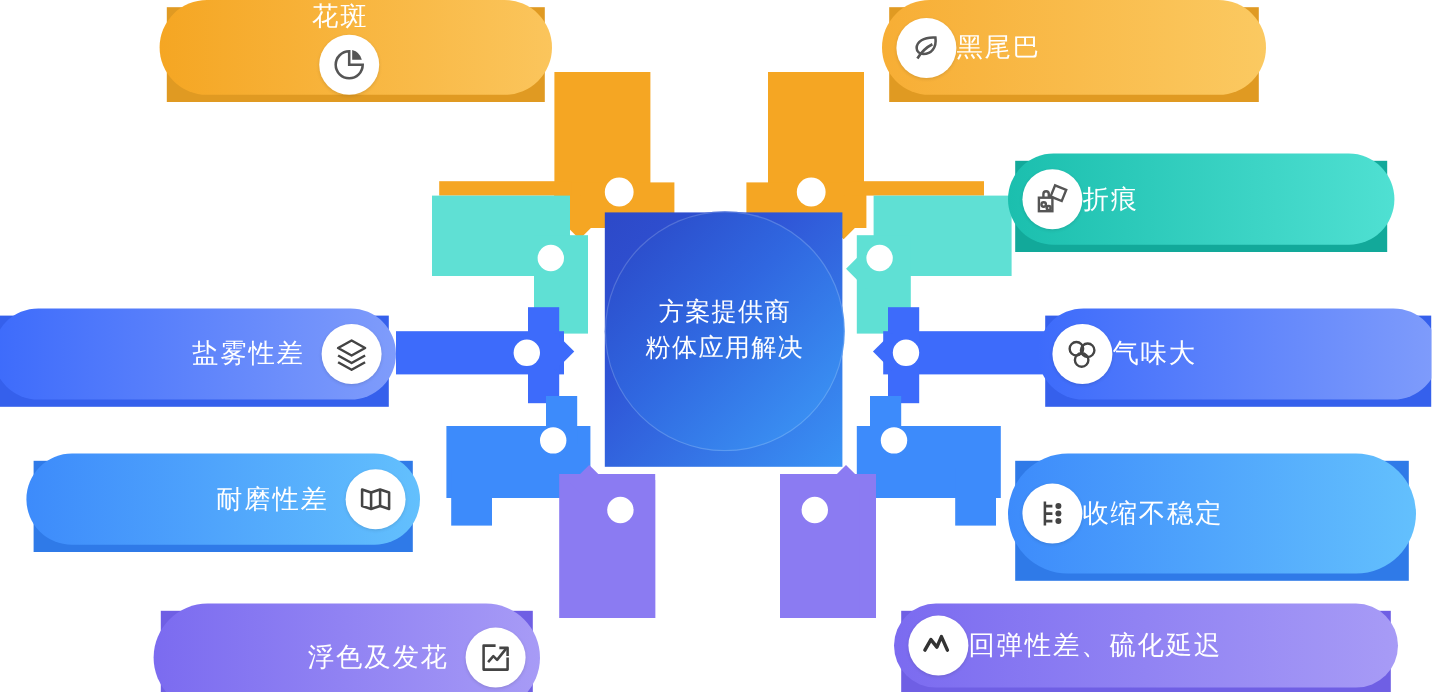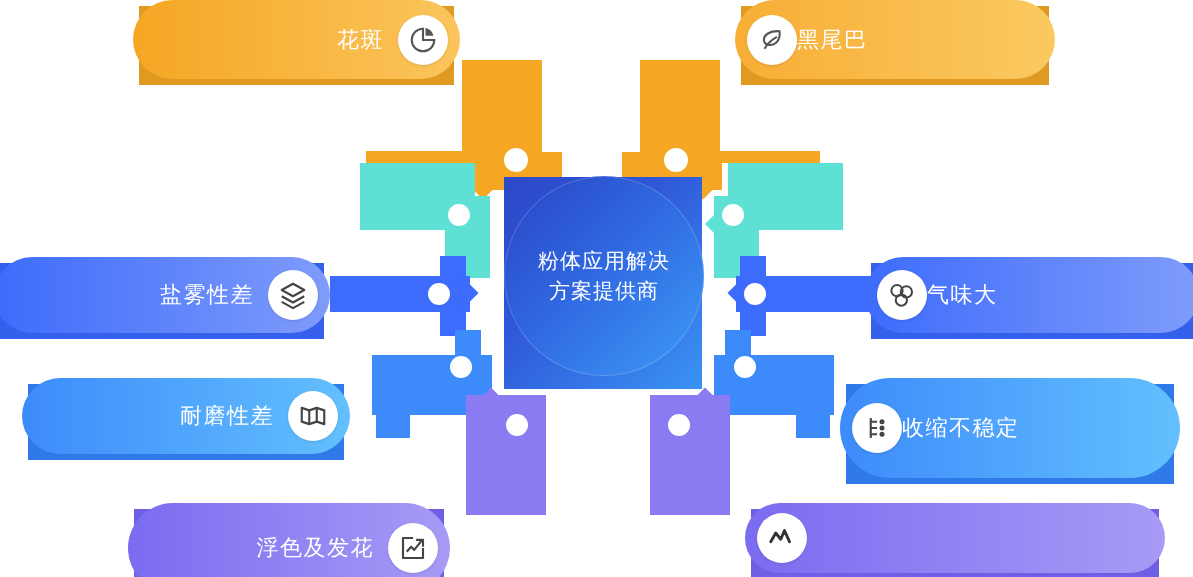--- a/index.html
+++ b/index.html
@@ -179,27 +179,27 @@
   <div class="conn">
     <div class="blk" style="left:650px;top:395px;width:80px;height:120px;background:#8b7bf2;"></div>
     <div class="blk" style="left:660px;top:400px;width:56px;height:115px;background:#8b7bf2;"></div>
     <div class="arw" style="left:694px;top:392px;width:22px;height:22px;background:#8b7bf2;transform:rotate(45deg);"></div>
     <div class="dot" style="left:668px;top:414px;width:22px;height:22px;"></div>
   </div>
 
   <div id="hub"></div>
   <div id="hub-circle"></div>
   <div id="hub-label">
+    <span>方案提供商</span>
     <span>粉体应用解决</span>
-    <span>方案提供商</span>
   </div>
 
   <div class="pill left" style="left:133px;top:0px;width:327px;height:79px;">
     <div class="shadowbar" style="background:#e09a22;"></div>
-    <div class="body" style="background:linear-gradient(90deg,#f5a623,#fbc55c);">
+    <div class="body" style="background:linear-gradient(90deg,#f5a623,#fbc55c);flex-direction:column;">
       <span class="txt">花斑</span>
       <span class="badge">
         <svg width="30" height="30" viewBox="0 0 24 24" fill="none" stroke="#555" stroke-width="1.7">
           <path d="M12 3a9 9 0 1 0 9 9h-9V3z"></path>
           <path d="M14 2.2a9 9 0 0 1 6.4 6.4H14V2.2z" fill="#555" stroke="none"></path>
         </svg>
       </span>
     </div>
   </div>
 
@@ -210,20 +210,35 @@
         <svg width="30" height="30" viewBox="0 0 24 24" fill="none" stroke="#555" stroke-width="1.7">
           <path d="M18 5c1 7-3 11-8 11-2.5 0-4.5-1.6-4.5-4C5.5 8 10 4.5 18 5z"></path>
           <path d="M6 19c3-5 6-7.5 10-9.5"></path>
         </svg>
       </span>
       <span class="txt">黑尾巴</span>
     </div>
   </div>
 
 
+  <div class="pill right" style="left:840px;top:128px;width:322px;height:76px;">
+    <div class="shadowbar" style="background:#12a99a;"></div>
+    <div class="body" style="background:linear-gradient(90deg,#1bbfae,#4fe0d2);">
+      <span class="badge">
+        <svg width="30" height="30" viewBox="0 0 24 24" fill="none" stroke="#555" stroke-width="1.6">
+          <rect x="3" y="11" width="9" height="9"></rect>
+          <path d="M6 11V8.5a1.8 1.8 0 1 1 3.6 0V11"></path>
+          <rect x="12" y="4" width="8" height="8" transform="rotate(22 16 8)"></rect>
+          <circle cx="6.2" cy="15.5" r="1.5"></circle>
+          <circle cx="9.5" cy="17.8" r="1.3"></circle>
+        </svg>
+      </span>
+      <span class="txt">折痕</span>
+    </div>
+  </div>
 
   <div class="pill left" style="left:-6px;top:257px;width:336px;height:76px;">
     <div class="shadowbar" style="background:#3560ec;"></div>
     <div class="body" style="background:linear-gradient(90deg,#3d6bfb,#7f9cfb);">
       <span class="txt">盐雾性差</span>
       <span class="badge">
         <svg width="30" height="30" viewBox="0 0 24 24" fill="none" stroke="#444" stroke-width="1.7" stroke-linejoin="round">
           <path d="M12 3l9 5-9 5-9-5 9-5z"></path>
           <path d="M3 13l9 5 9-5"></path>
           <path d="M3 17.5l9 5 9-5"></path>
@@ -289,16 +304,17 @@
   </div>
 
   <div class="pill right" style="left:745px;top:503px;width:420px;height:70px;">
     <div class="shadowbar" style="background:#6f5fe4;"></div>
     <div class="body" style="background:linear-gradient(90deg,#7b6bf0,#a79bf6);">
       <span class="badge">
         <svg width="30" height="30" viewBox="0 0 24 24" fill="none" stroke="#333" stroke-width="2.3" stroke-linecap="round" stroke-linejoin="round">
           <path d="M3 15l4-7 4 5 3-7 4 9"></path>
         </svg>
       </span>
+      <span class="txt">回弹性差、硫化延迟</span>
     </div>
   </div>
 
 </div>
 
 </body></html>

